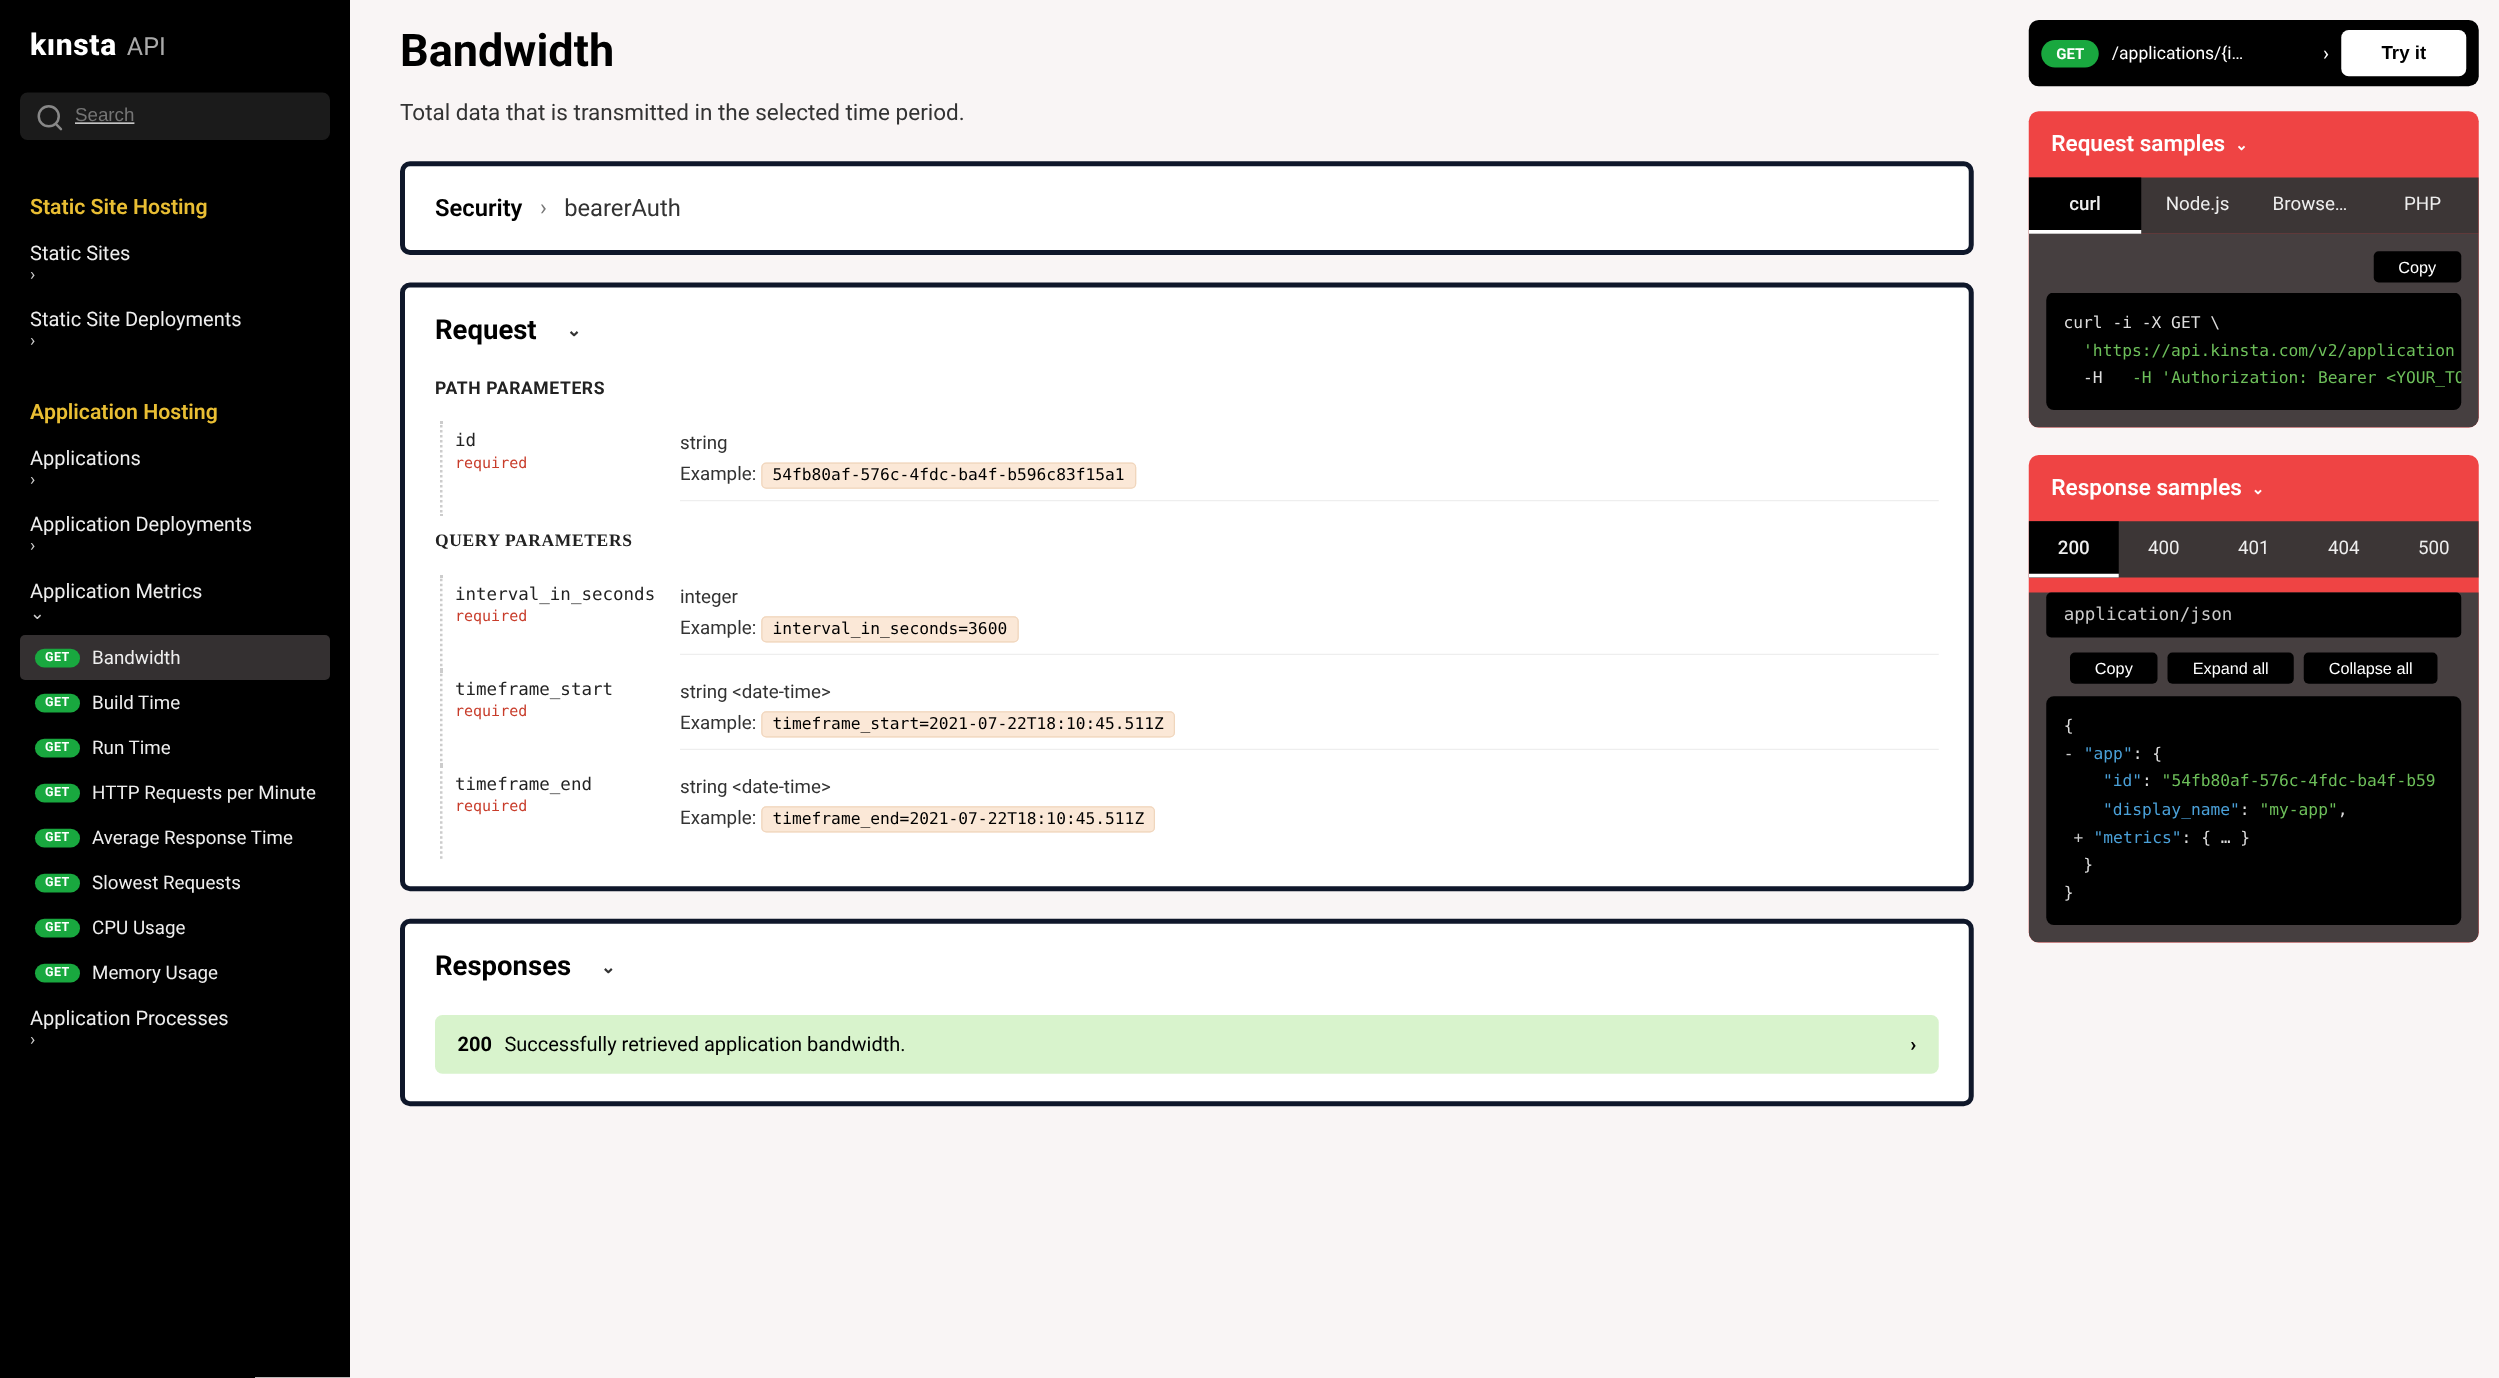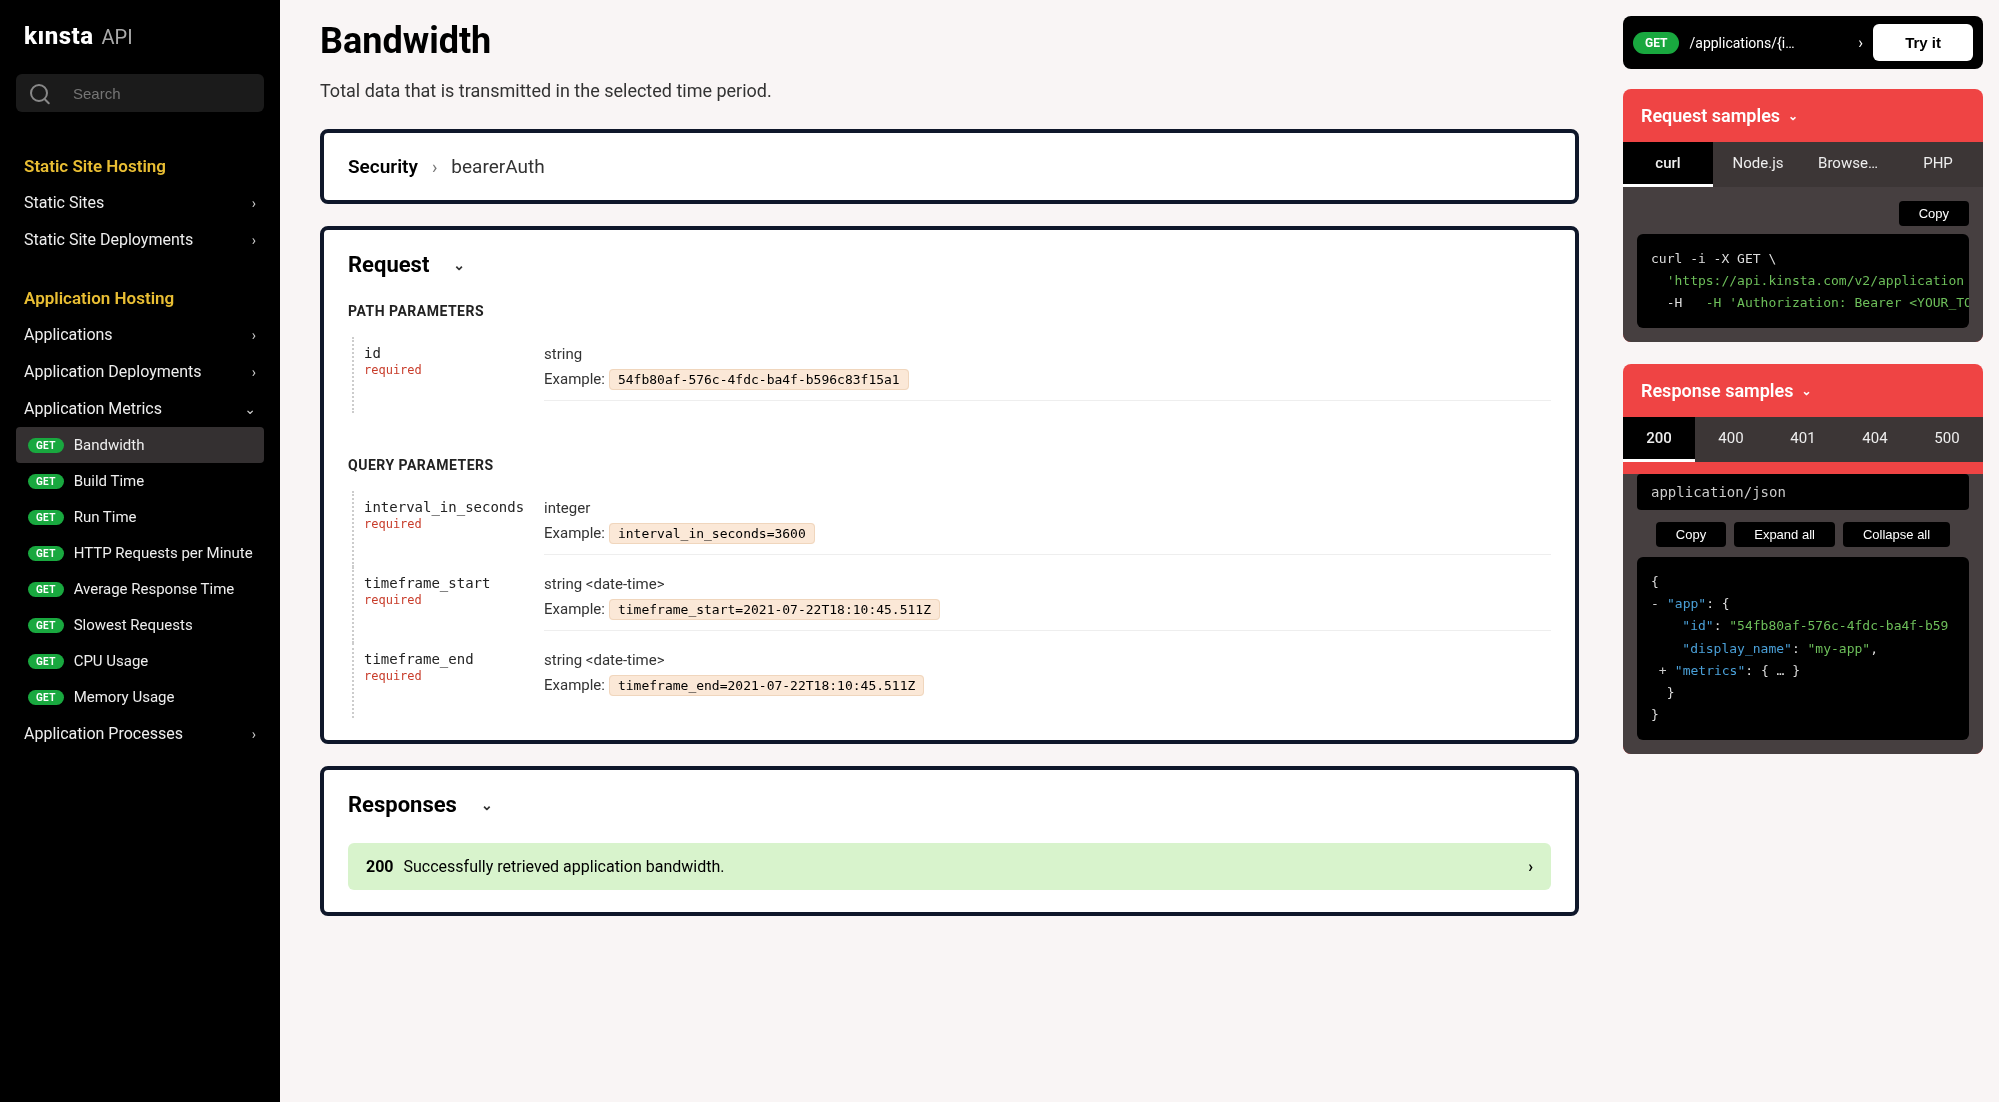--- a/index.html
+++ b/index.html
@@ -4,26 +4,26 @@
 <style>
 * { margin: 0; padding: 0; box-sizing: border-box; }
 html, body { height: 100%; font-family: -apple-system, BlinkMacSystemFont, "Segoe UI", Roboto, Helvetica, Arial, sans-serif; background: #f9f5f5; }
 body { display: flex; }
 
 
 .sidebar { width: 280px; background: #000; color: #fff; display: flex; flex-direction: column; padding: 22px 16px; overflow-y: auto; flex-shrink: 0; }
 .logo-row { display: flex; align-items: baseline; gap: 8px; margin-bottom: 24px; padding-left: 8px;}
 .logo-brand { font-size: 24px; font-weight: 800; letter-spacing: 0.5px; }
 .logo-api { font-size: 20px; font-weight: 400; color: #aaa; }
-.search-box { background: #1b1b1b; border-radius: 6px; display: flex; align-items: center; padding: 10px 14px; gap: 25px; margin-bottom: 28px; }
+.search-box { background: #1b1b1b; border-radius: 6px; display: flex; align-items: flex-start; padding: 10px 14px; gap: 12px; margin-bottom: 28px; text-decoration: underline; }
 .search-box input { background: transparent; border: none; outline: none; color: #999; font-size: 15px; width: 100%; }
 .search-icon { width: 18px; height: 18px; border: 2px solid #888; border-radius: 50%; position: relative; flex-shrink:0; }
 .search-icon::after { content:""; position:absolute; width:2px; height:7px; background:#888; bottom:-5px; right:-2px; transform:rotate(-45deg); border-radius:1px;}
 .side-section-title { color: #e9be33; font-size: 17px; font-weight: 600; padding: 8px 8px; margin-top: 8px; }
-.side-item { display:flex; align-items:center; justify-content:space-between; padding: 9px 8px; font-size: 16px; color:#eee; cursor:pointer; border-radius:4px;}
+.side-item { display:flex; justify-content:space-between; padding: 9px 8px; font-size: 16px; color:#eee; cursor:pointer; border-radius:4px;flex-direction:column;}
 .chevron { font-size:14px; color:#ccc; }
 .side-sub { list-style:none; }
 .side-sub-item { display:flex; align-items:center; gap:10px; padding:9px 8px 9px 12px; font-size:15px; color:#eee; cursor:pointer; border-radius:4px;}
 .side-sub-item.active { background:#343031; }
 .method-pill { background:#19a83f; color:#fff; font-size:10px; font-weight:700; padding:2px 8px; border-radius:10px; letter-spacing:0.3px;}
 
 
 .main { flex:1; padding: 20px 36px 40px 40px; overflow-y:auto; }
 .page-title { font-size: 36px; font-weight:700; margin-bottom:18px; }
 .page-desc { font-size:18px; color:#333; margin-bottom:28px; }
@@ -173,21 +173,21 @@
       <div class="param-name-col">
         <div class="param-name">id</div>
         <div class="param-required">required</div>
       </div>
       <div class="param-desc-col">
         <div class="param-type">string</div>
         <div><span class="param-example-label">Example:</span><span class="param-example">54fb80af-576c-4fdc-ba4f-b596c83f15a1</span></div>
       </div>
     </div>
 
-    <div class="param-block-title" style="margin-top:44px;">QUERY PARAMETERS</div>
+    <div class="param-block-title" style="margin-top:13px;font-family:Liberation Serif, serif;">QUERY PARAMETERS</div>
 
     <div class="param-row">
       <div class="param-name-col">
         <div class="param-name">interval_in_seconds</div>
         <div class="param-required">required</div>
       </div>
       <div class="param-desc-col">
         <div class="param-type">integer</div>
         <div><span class="param-example-label">Example:</span><span class="param-example">interval_in_seconds=3600</span></div>
       </div>

